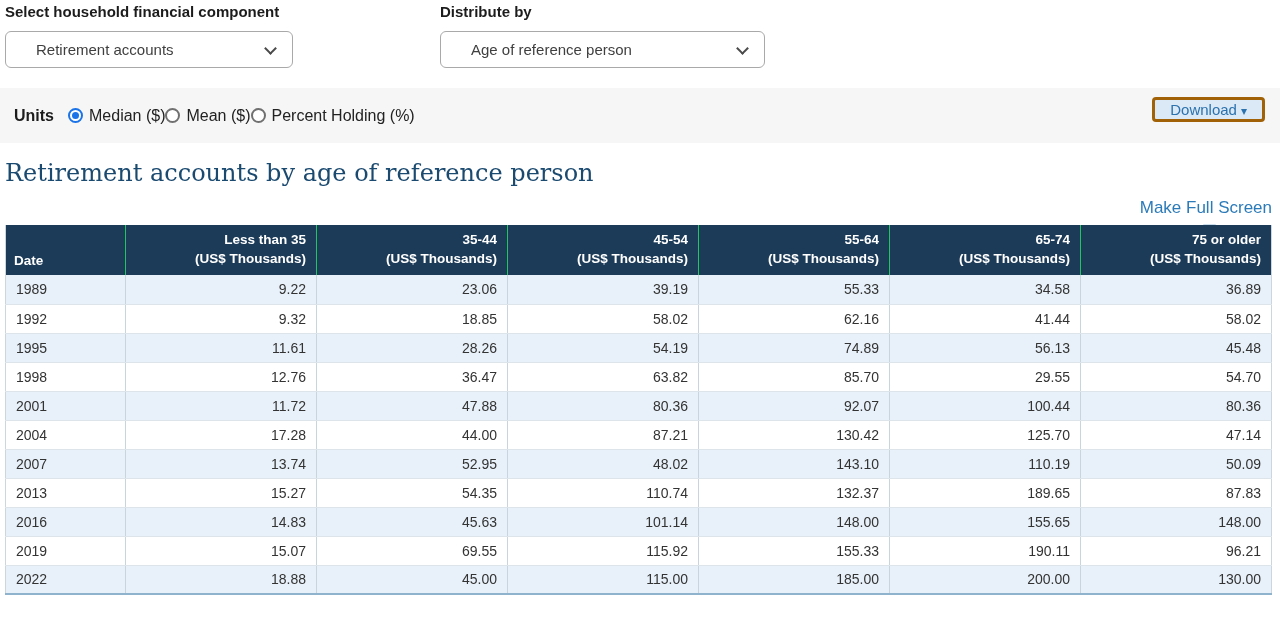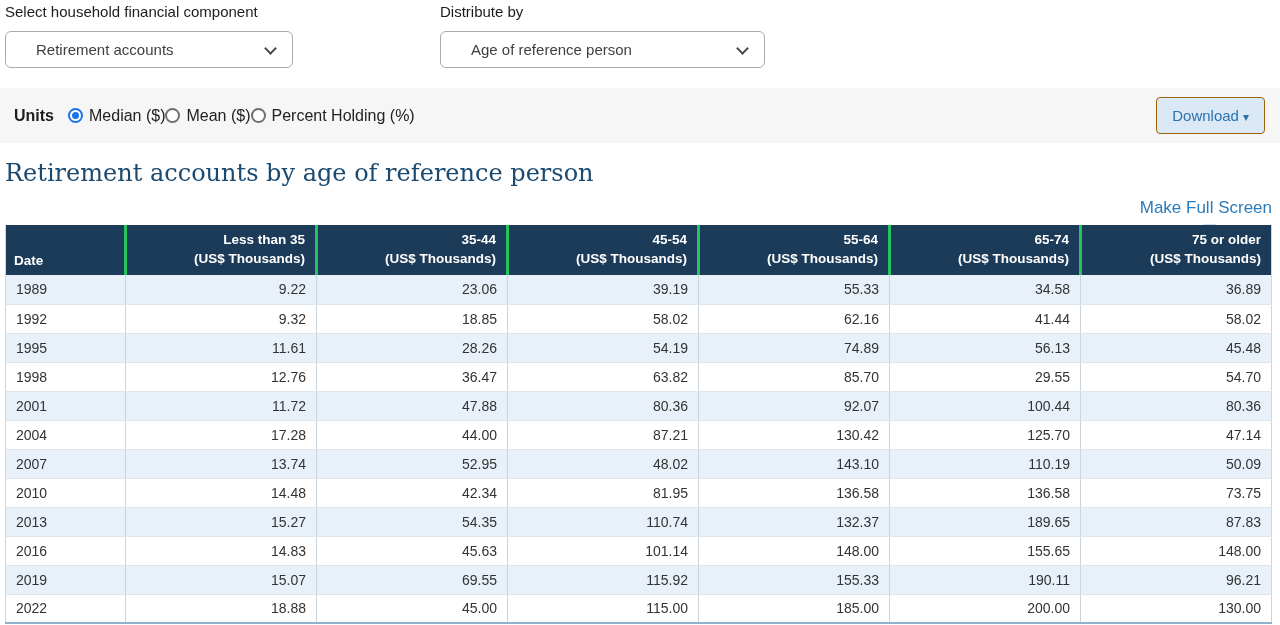--- a/index.html
+++ b/index.html
@@ -2,44 +2,44 @@
 <html><head>
 <meta charset="utf-8">
 <style>
   * { box-sizing: border-box; margin: 0; padding: 0; }
   html,body { width:1280px; height:625px; background:#fff; font-family:"Liberation Sans", sans-serif; position:relative; overflow:hidden; }
 
   
   .ctl-group { position:absolute; top:3px; }
   .ctl-group.g1 { left:5px; }
   .ctl-group.g2 { left:440px; }
-  .ctl-label { font-size:15px; font-weight:normal; color:#1c1c1c; display:block; }
+  .ctl-label { font-size:15px; font-weight:bold; color:#1c1c1c; display:block; }
   .select-box { position:relative; margin-top:11px; height:37px; background:#fff; border:1px solid #a9a9a9; border-radius:6px; font-size:15px; color:#3f3f3f; display:flex; align-items:center; padding-left:30px; cursor:pointer; }
   .g1 .select-box { width:288px; }
   .g2 .select-box { width:325px; }
   .chev { position:absolute; right:17px; top:12px; width:9px; height:9px; border-right:2px solid #4a4a4a; border-bottom:2px solid #4a4a4a; transform:rotate(45deg); }
 
   
   .units-band { position:absolute; left:0; right:0; top:88px; height:55px; background:#f6f6f6; display:flex; align-items:center; }
   .units-label { font-size:16px; font-weight:bold; color:#1c1c1c; margin-left:14px; margin-right:14px; }
   .units-options { display:flex; align-items:center; gap:0; }
   .unit-option { display:flex; align-items:center; gap:6px; font-size:16px; color:#222; cursor:pointer; }
   .radio { width:15px; height:15px; border-radius:50%; border:2px solid #707070; background:#fff; position:relative; display:inline-block; }
   .radio.selected { border-color:#1a73e8; }
   .radio.selected::after { content:""; position:absolute; left:2px; top:2px; width:7px; height:7px; border-radius:50%; background:#1a73e8; }
-  .download-btn { position:absolute; right:15px; top:9px; background:#dbe9f6; border:1px solid #a16207; border-radius:4px; color:#2b72ae; font-size:15px; padding:9px 15px; cursor:pointer; font-family:"Liberation Sans", sans-serif; }
+  .download-btn { position:absolute; right:15px; top:9px; background:#dbe9f6; border:3px solid #a16207; border-radius:4px; color:#2b72ae; font-size:15px; padding:1px 15px; cursor:pointer; font-family:"Liberation Sans", sans-serif; }
   .download-btn .caret { font-size:12px; margin-left:4px; }
 
   
   .page-title { position:absolute; left:5px; top:159px; font-family:"DejaVu Serif","Liberation Serif",serif; font-size:24px; font-weight:normal; color:#1b4a70; }
   .fullscreen-link { position:absolute; right:8px; top:198px; font-size:17px; color:#2c7bb9; text-decoration:none; display:flex; align-items:center; gap:5px; cursor:pointer;flex-direction:column; }
 
   
   .data-table { position:absolute; left:5px; top:225px; width:1267px; border-collapse:collapse; table-layout:fixed; border-bottom:2px solid #8fb3cd; border-left:1px solid #ccd6dd; border-right:1px solid #ccd6dd; }
-  .data-table th { background:#1c3b59; color:#fff; font-size:13.5px; font-weight:bold; vertical-align:bottom; height:50px; border-right:3px solid #22c55e; }
+  .data-table th { background:#1c3b59; color:#fff; font-size:13.5px; font-weight:bold; vertical-align:bottom; height:50px; border-right:1px solid #22c55e; }
   .data-table th:last-child { border-right:none; }
   .th-date { text-align:left; padding:0 8px 7px 8px; width:120px; }
   .th-num { text-align:right; padding:0 10px 7px 10px; }
   .th-num .h1, .th-num .h2 { line-height:19px; }
   .data-table td { font-size:14px; color:#333; height:29px; padding:0 10px; border-right:1px solid #c9d5de; border-bottom:1px solid #dde5eb; }
   .data-table td:last-child { border-right:none; }
   .td-date { text-align:left; padding:0 8px; }
   .td-num { text-align:right; }
   .data-table tbody tr:nth-child(odd) { background:#e8f1f9; }
   .data-table tbody tr:nth-child(even) { background:#ffffff; }
@@ -182,29 +182,20 @@
       <tr>
         <td class="td-date">2007</td>
         <td class="td-num">13.74</td>
         <td class="td-num">52.95</td>
         <td class="td-num">48.02</td>
         <td class="td-num">143.10</td>
         <td class="td-num">110.19</td>
         <td class="td-num">50.09</td>
       </tr>
       <tr>
-        <td class="td-date">2010</td>
-        <td class="td-num">14.48</td>
-        <td class="td-num">42.34</td>
-        <td class="td-num">81.95</td>
-        <td class="td-num">136.58</td>
-        <td class="td-num">136.58</td>
-        <td class="td-num">73.75</td>
-      </tr>
-      <tr>
         <td class="td-date">2013</td>
         <td class="td-num">15.27</td>
         <td class="td-num">54.35</td>
         <td class="td-num">110.74</td>
         <td class="td-num">132.37</td>
         <td class="td-num">189.65</td>
         <td class="td-num">87.83</td>
       </tr>
       <tr>
         <td class="td-date">2016</td>

